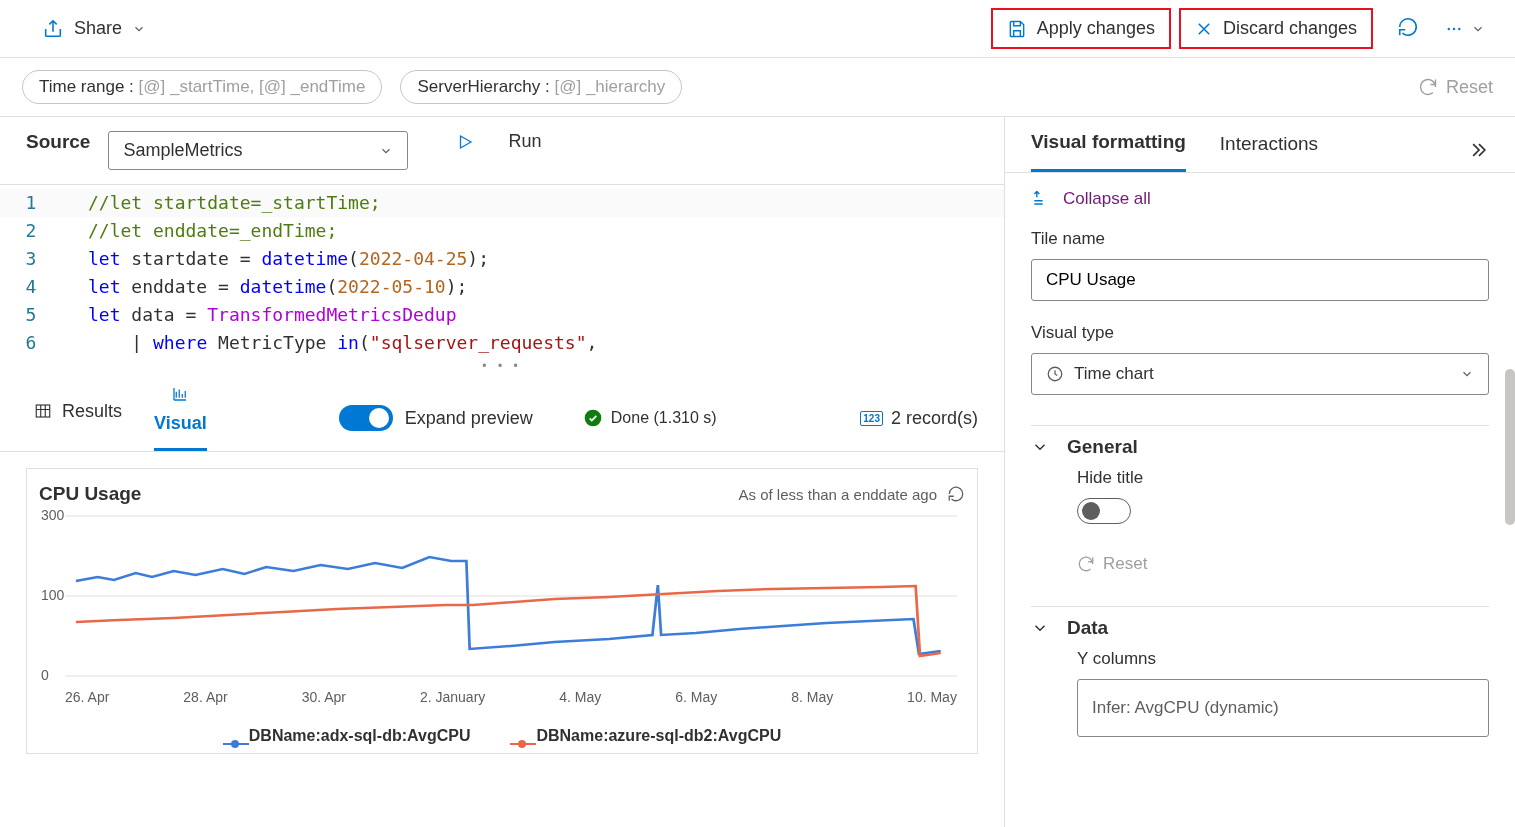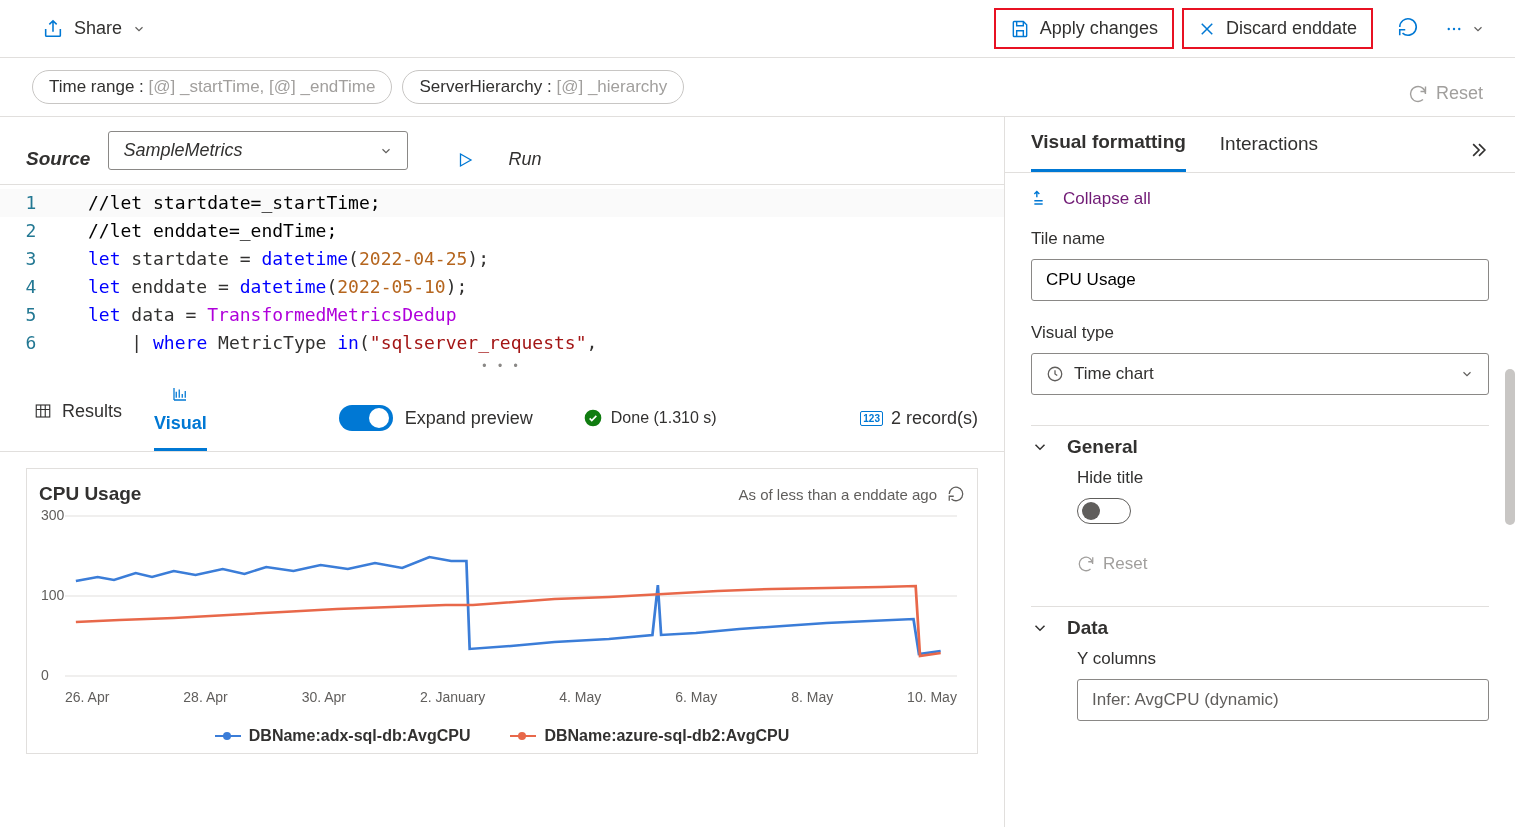--- a/index.html
+++ b/index.html
@@ -40,23 +40,23 @@
       font-size: 18px;
       cursor: pointer;
     }
     .action-box svg { color: #0078d4; }
     .refresh-icon { color: #0078d4; margin-left: 16px; cursor: pointer; }
     .more-icon { color: #0078d4; margin-left: 24px; cursor: pointer; display: flex; align-items: center; gap: 6px; }
 
     
     .filter-bar {
       display: flex;
-      align-items: flex-end;
-      padding: 12px 32px;
-      gap: 10px;
+      align-items: center;
+      padding: 12px 22px;
+      gap: 18px;
       border-bottom: 1px solid #e1dfdd;
     }
     .filter-pill {
       border: 1px solid #c8c6c4;
       border-radius: 18px;
       padding: 6px 16px;
       font-size: 17px;
       color: #323130;
       cursor: pointer;
     }
@@ -75,24 +75,23 @@
     .main {
       display: flex;
       height: calc(100% - 58px - 59px);
     }
     .left-pane { flex: 1; display: flex; flex-direction: column; border-right: 1px solid #e1dfdd; }
     .right-pane { width: 510px; display: flex; flex-direction: column; position: relative; }
 
     
     .source-row {
       display: flex;
-      align-items: flex-end;
+      align-items: flex-start;
       padding: 14px 26px 14px 26px;
       gap: 18px;
-      font-style: italic;
     }
     .source-label { font-size: 19px; font-weight: 600; }
     .source-select {
       border: 1px solid #8a8886;
       border-radius: 3px;
       padding: 8px 14px;
       font-size: 18px;
       width: 300px;
       display: flex;
       justify-content: space-between;
@@ -113,21 +112,21 @@
     }
     .code-line { display: flex; }
     .code-line.active { background: #fafafa; }
     .line-num {
       width: 62px;
       text-align: center;
       color: #237893;
       user-select: none;
     }
     .code-content { flex: 1; padding-left: 26px; white-space: pre; }
-    .c-comment { color: #000000; }
+    .c-comment { color: #4d7c0f; }
     .c-keyword { color: #0000ff; }
     .c-func { color: #0000ff; }
     .c-date { color: #a31515; color:#c41a16; }
     .c-type { color: #af00db; }
     .c-string { color: #a31515; }
     .drag-dots { text-align: center; color: #8a8886; font-size: 12px; letter-spacing: 4px; padding: 2px 0; }
 
     
     .result-tabs {
       display: flex;
@@ -160,21 +159,21 @@
     .chart-title { font-size: 19px; font-weight: 600; }
     .chart-time { color: #605e5c; font-size: 15px; display: flex; align-items: center; gap: 10px; }
     .chart-area { position: relative; height: 200px; margin-left: 26px; margin-right: 8px; }
     .y-axis-label { position: absolute; left: -24px; font-size: 14px; color: #605e5c; }
     .chart-svg { width: 100%; height: 170px; }
     .grid-line { stroke: #e1dfdd; stroke-width: 1; }
     .ser1 { stroke: #3b7dd8; stroke-width: 2.5; fill: none; }
     .ser2 { stroke: #e8684a; stroke-width: 2.5; fill: none; }
     .x-labels { display: flex; justify-content: space-between; font-size: 14px; color: #605e5c; padding: 4px 0 0 0; }
     .legend { display: flex; justify-content: center; gap: 40px; margin-top: 16px; font-size: 16px; font-weight: 600; }
-    .legend-item { display: flex; align-items: center; gap: 8px; }
+    .legend-item { display: flex; align-items: flex-end; }
     .legend-dot { width: 26px; height: 2.5px; position: relative; }
     .legend-dot::after { content: ""; position: absolute; width: 8px; height: 8px; border-radius: 4px; top: -3px; left: 8px; }
     .ld-blue { background: #3b7dd8; }
     .ld-blue::after { background: #3b7dd8; }
     .ld-red { background: #e8684a; }
     .ld-red::after { background: #e8684a; }
 
     
     .rpane-tabs {
       display: flex;
@@ -229,21 +228,21 @@
     .sub-label { font-size: 17px; margin-bottom: 10px; }
     .toggle-off {
       width: 54px; height: 26px; border: 1px solid #605e5c; border-radius: 13px; position: relative; cursor: pointer; margin-bottom: 30px;
     }
     .toggle-off::after { content: ""; position: absolute; width: 18px; height: 18px; background: #605e5c; border-radius: 50%; top: 3px; left: 4px; }
     .reset-inline { color: #a19f9d; display: flex; align-items: center; gap: 8px; font-size: 17px; cursor: pointer; margin-bottom: 12px; }
     
     .y-select {
       border: 1px solid #8a8886;
       border-radius: 3px;
-      padding: 10px 14px;
+      padding: 18px 14px;
       font-size: 17px;
       color: #605e5c;
       width: 100%;
     }
     
     .scrollbar-thumb {
       position: absolute;
       right: 0;
       top: 252px;
       width: 10px;
@@ -273,21 +272,21 @@
     <svg width="20" height="20" viewBox="0 0 24 24" fill="none" stroke="currentColor" stroke-width="1.7">
         <path d="M5 3h11l4 4v13a1 1 0 01-1 1H5a1 1 0 01-1-1V4a1 1 0 011-1z"></path>
         <path d="M8 3v5h8V3M8 21v-7h8v7"></path>
       </svg>
     <span>Apply changes</span>
   </div>
   <div class="action-box">
     <svg width="18" height="18" viewBox="0 0 24 24" fill="none" stroke="#0078d4" stroke-width="2">
         <path d="M5 5l14 14M19 5L5 19"></path>
       </svg>
-    <span>Discard enddate</span>
+    <span>Discard changes</span>
   </div>
   <span class="refresh-icon">
     <svg width="22" height="22" viewBox="0 0 24 24" fill="none" stroke="currentColor" stroke-width="1.7">
         <path d="M3 12a9 9 0 1 1 3 6.7"></path>
         <path d="M3 21v-6h6"></path>
       </svg>
   </span>
   <span class="more-icon">
     <svg width="22" height="18" viewBox="0 0 24 24" fill="#0078d4">
         <circle cx="5" cy="12" r="1.6"></circle>

